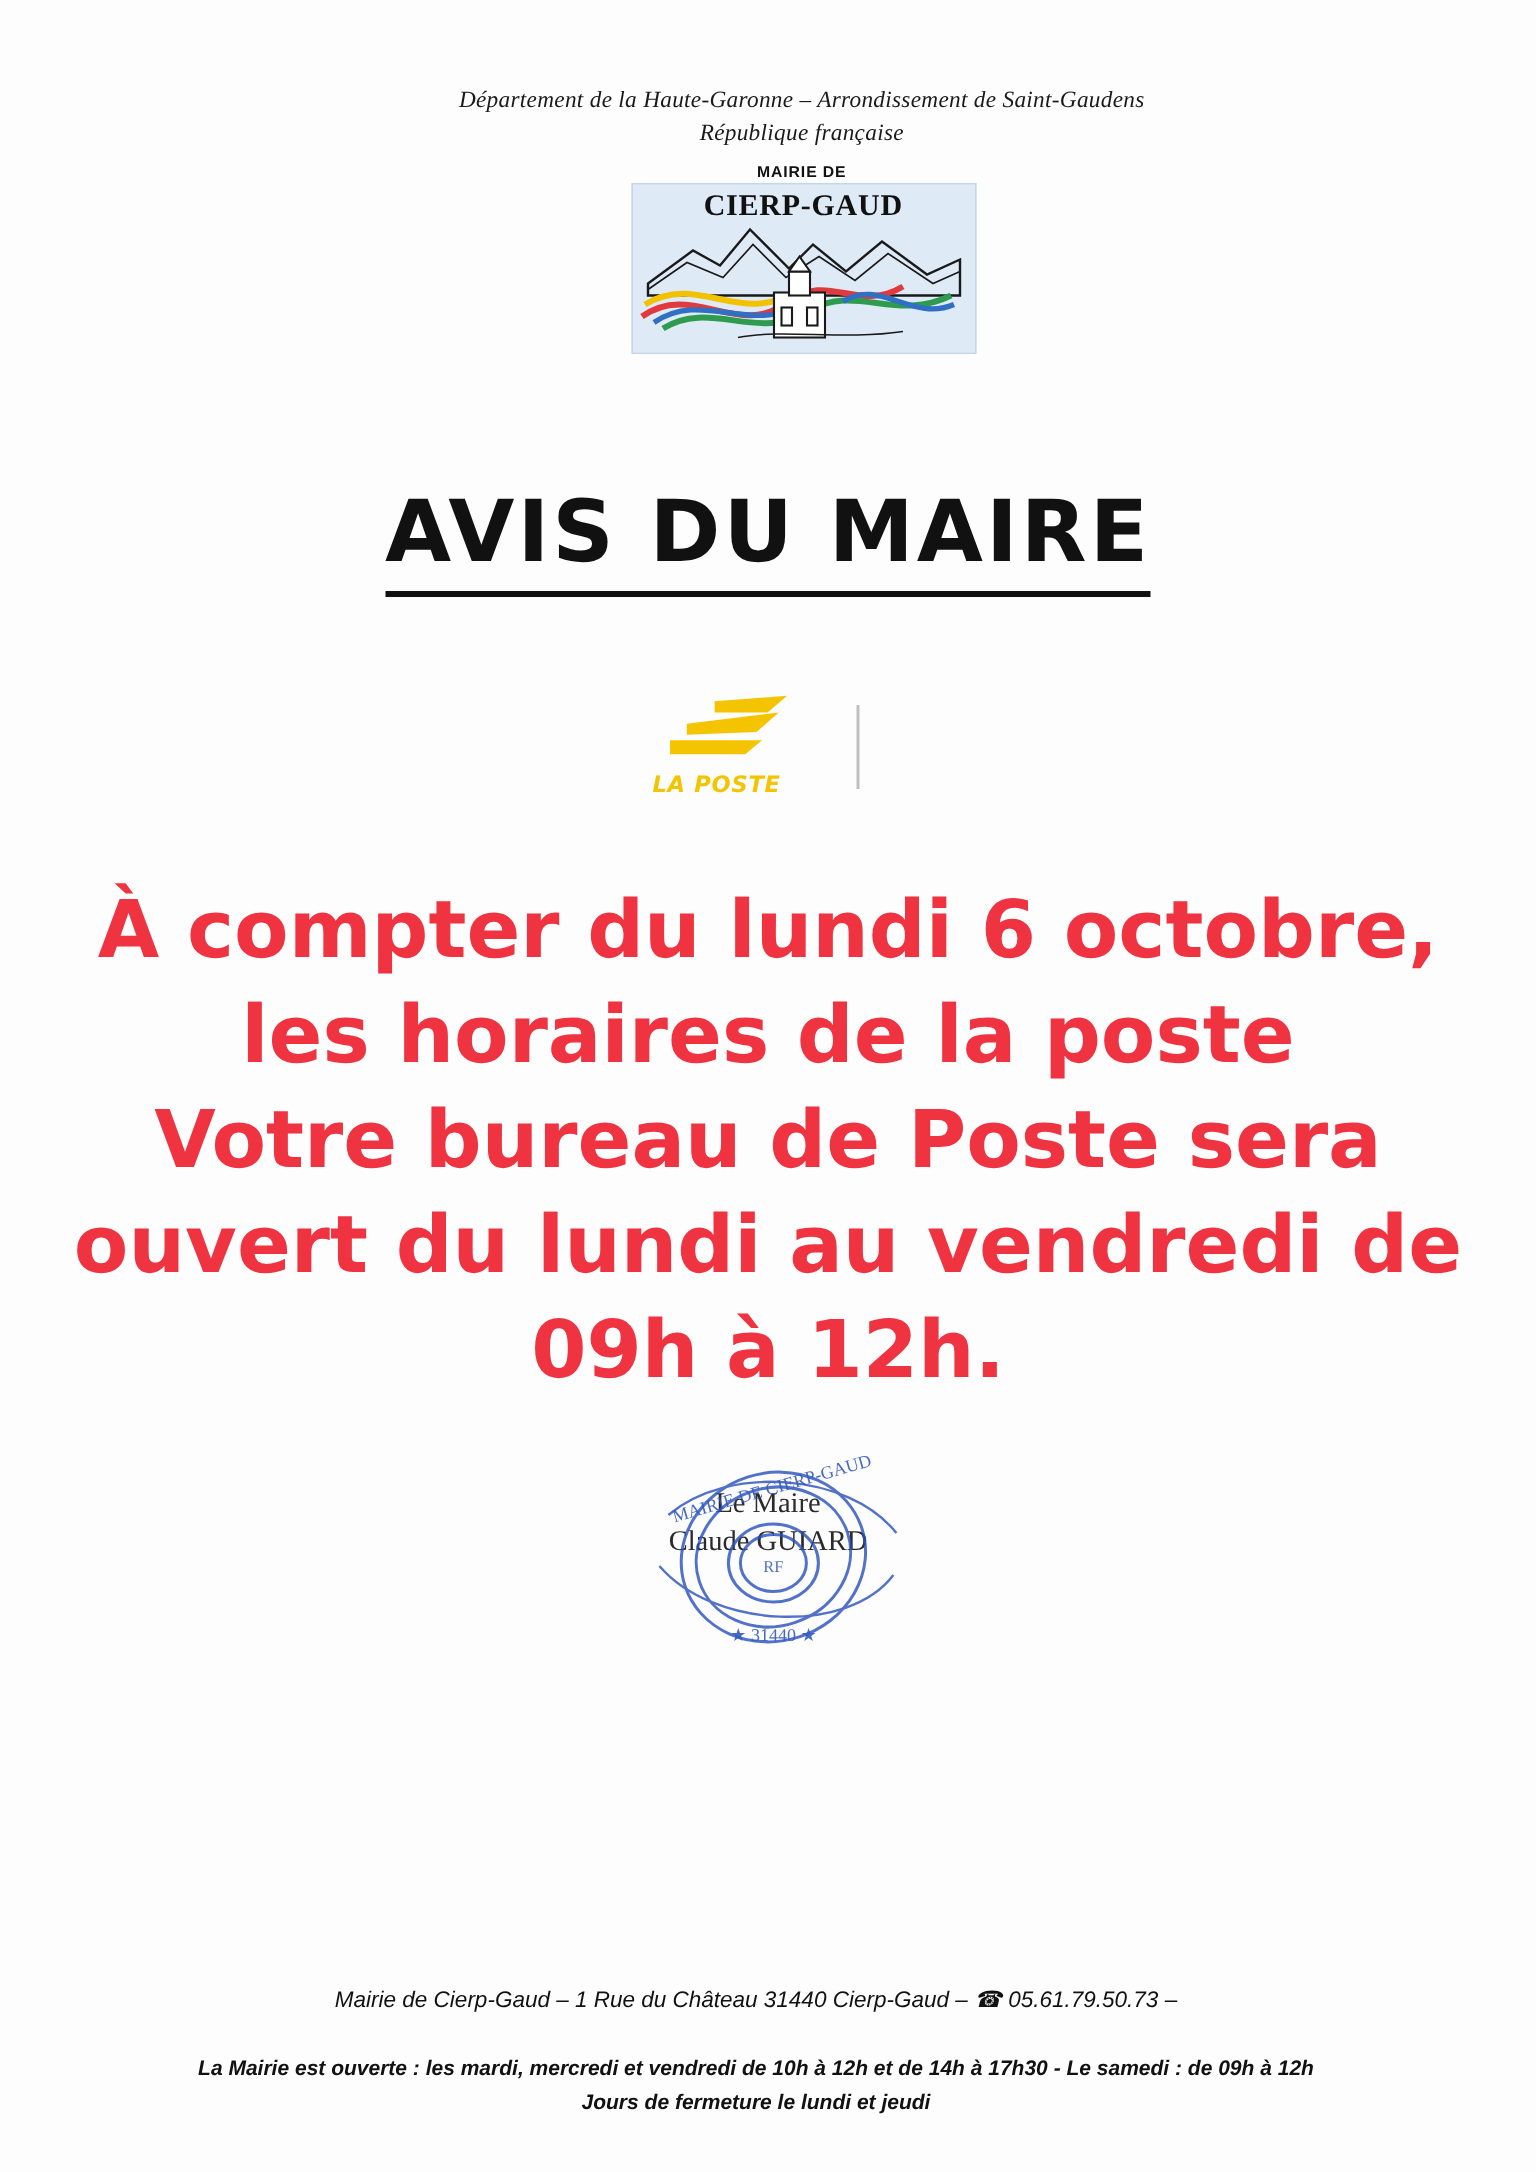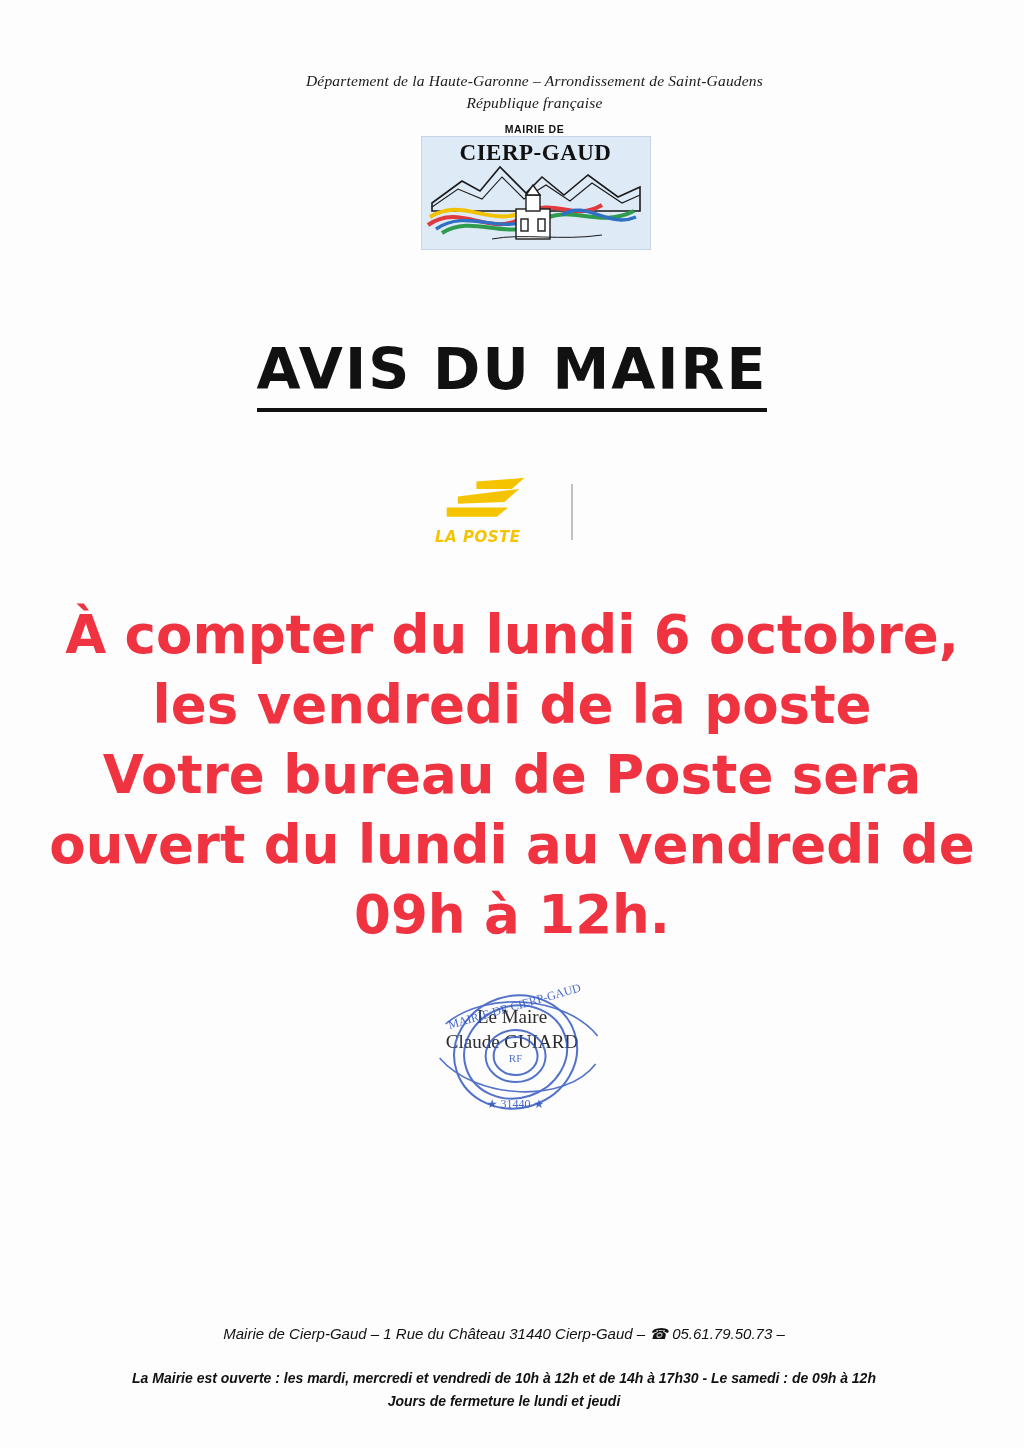--- a/index.html
+++ b/index.html
@@ -19,21 +19,21 @@
   .page {
     position: relative;
     width: 1024px;
     height: 1448px;
     background: #fdfdfd;
   }
 
   
   .header {
     text-align: center;
-    padding-top: 70px;
+    padding-top: 56px;
     margin-left: 45px;
   }
   .header-line {
     font-family: "Liberation Serif", serif;
     font-style: italic;
     font-size: 15.5px;
     color: #1a1a1a;
     line-height: 1.45;
     letter-spacing: 0.2px;
   }
@@ -61,21 +61,21 @@
     overflow: hidden;
   }
   .logo-title {
     position: absolute;
     top: 3px;
     left: 0;
     right: 0;
     text-align: center;
     font-family: "Liberation Serif", serif;
     font-weight: bold;
-    font-size: 23px;
+    font-size: 20px;
     letter-spacing: 0.5px;
     color: #111;
     z-index: 5;
   }
   .logo-svg {
     position: absolute;
     inset: 0;
   }
 
   
@@ -265,21 +265,21 @@
       </svg>
       <div class="poste-text">LA POSTE</div>
     </div>
 
     <div class="poste-sep"></div>
 
   </div>
 
   <div class="message">
     <div>À compter du lundi 6 octobre,</div>
-    <div>les vendredi de la poste</div>
+    <div>les horaires de la poste</div>
     <div>Votre bureau de Poste sera</div>
     <div>ouvert du lundi au vendredi de</div>
     <div>09h à 12h.</div>
   </div>
 
   <div class="signature">
     <div class="sig-text">
       <div>Le Maire</div>
       <div>Claude GUIARD</div>
     </div>

